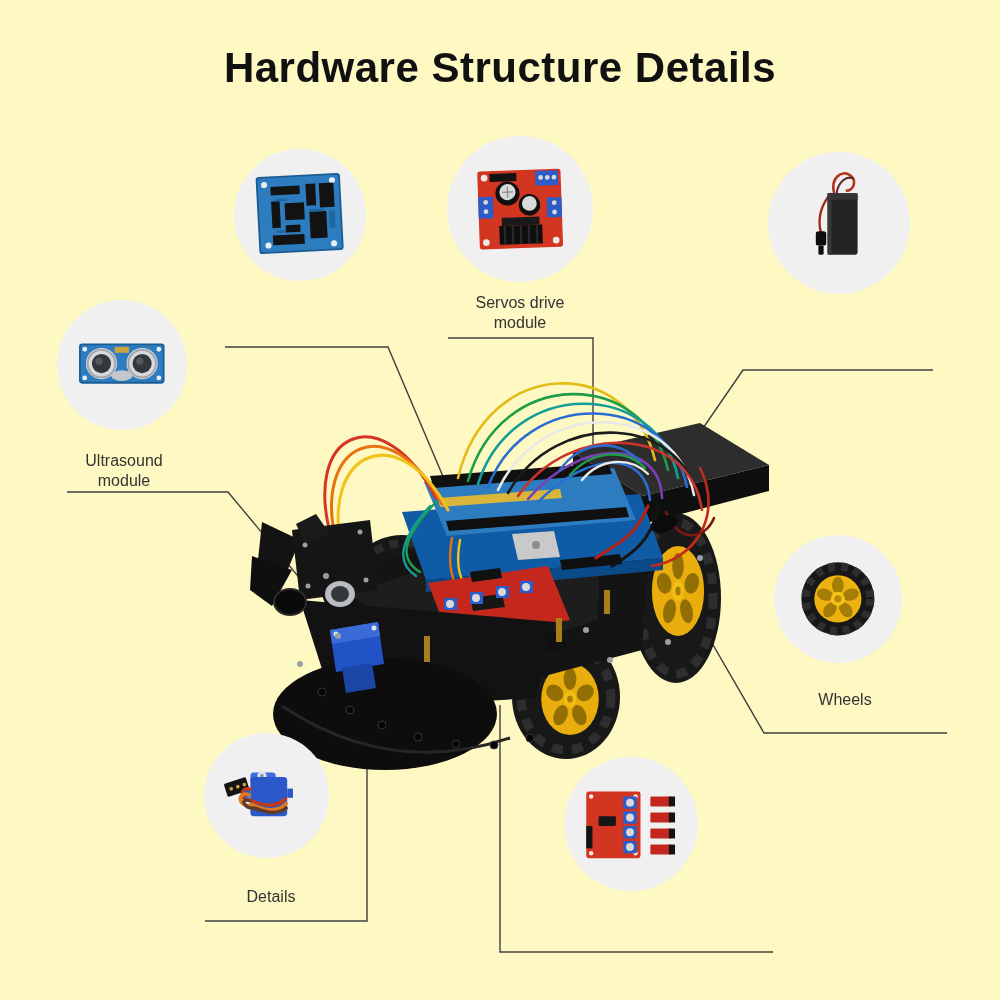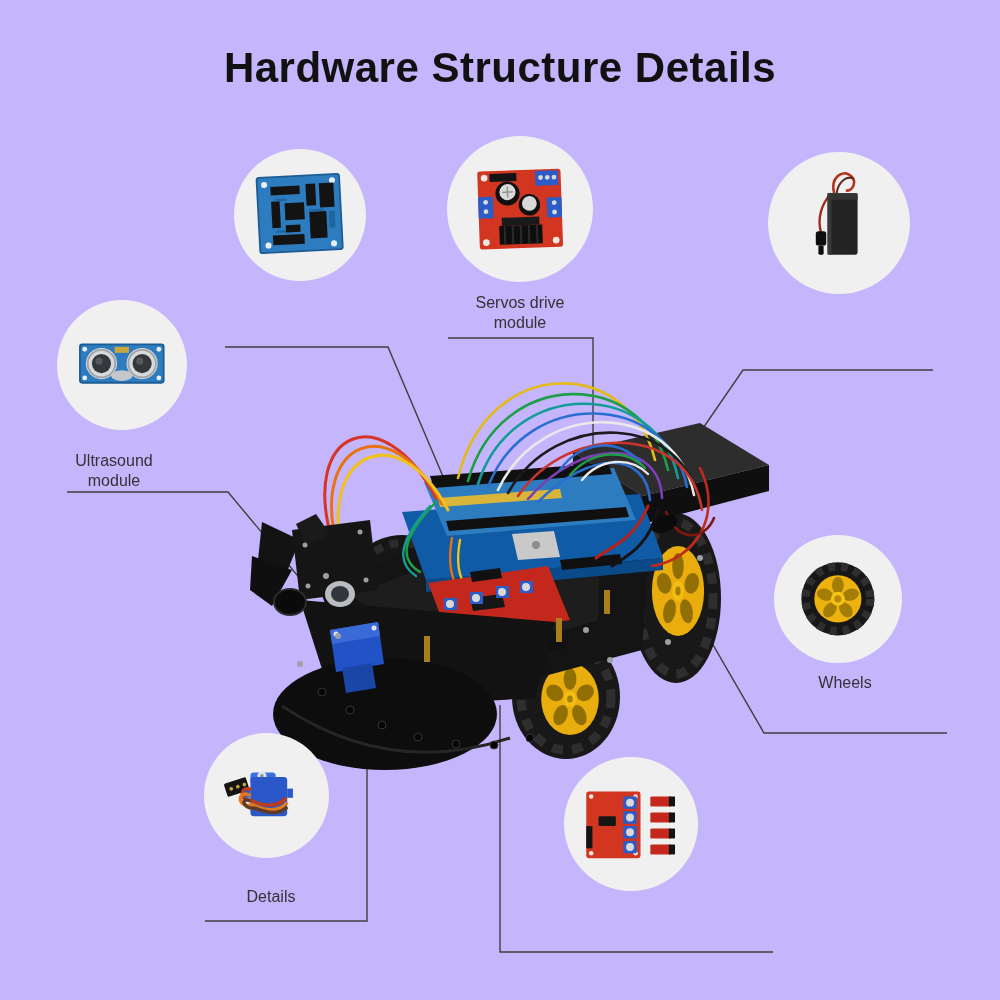--- a/index.html
+++ b/index.html
@@ -1,16 +1,16 @@
 <!DOCTYPE html>
 <html><head>
 <meta charset="utf-8">
 <style>
   html,body{margin:0;padding:0;background:#fff;}
-  .stage{position:relative;width:1000px;height:1000px;background:#c4b5fd;overflow:hidden;
+  .stage{position:relative;width:1000px;height:1000px;background:#fef9c3;overflow:hidden;
          font-family:"Liberation Sans", sans-serif;}
   .title{position:absolute;top:44px;left:0;width:100%;margin:0;text-align:center;
          font-size:42px;font-weight:700;color:#111111;letter-spacing:.5px;}
   .overlay{position:absolute;left:0;top:0;width:1000px;height:1000px;pointer-events:none;}
   .circle{position:absolute;border-radius:50%;background:#f0f0f1;display:flex;
           align-items:center;justify-content:center;}
   .circle svg{width:92%;height:92%;}
   .callout-label{position:absolute;color:#333333;font-size:16px;line-height:1.22;
                  text-align:center;}
   .callout-label .lbl-line{display:block;}
@@ -363,24 +363,24 @@
         <rect x="66" y="67" width="17" height="8" rx="1" fill="#c4281c"></rect>
           <rect x="81" y="67" width="5" height="8" fill="#131313"></rect>
       </g>
     </svg>
   </div>
 
   <div class="callout-label" style="left:420px;top:293px;width:200px">
     <span class="lbl-line">Servos drive</span>
     <span class="lbl-line">module</span>
   </div>
-  <div class="callout-label" style="left:14px;top:451px;width:200px">
+  <div class="callout-label" style="left:24px;top:451px;width:200px">
     <span class="lbl-line">Ultrasound</span>
     <span class="lbl-line">module</span>
   </div>
-  <div class="callout-label" style="left:745px;top:673px;width:200px">
+  <div class="callout-label" style="left:745px;top:690px;width:200px">
     <span class="lbl-line">Wheels</span>
   </div>
   <div class="callout-label" style="left:171px;top:887px;width:200px">
     <span class="lbl-line">Details</span>
   </div>
 
 </div>
 
 </body></html>

